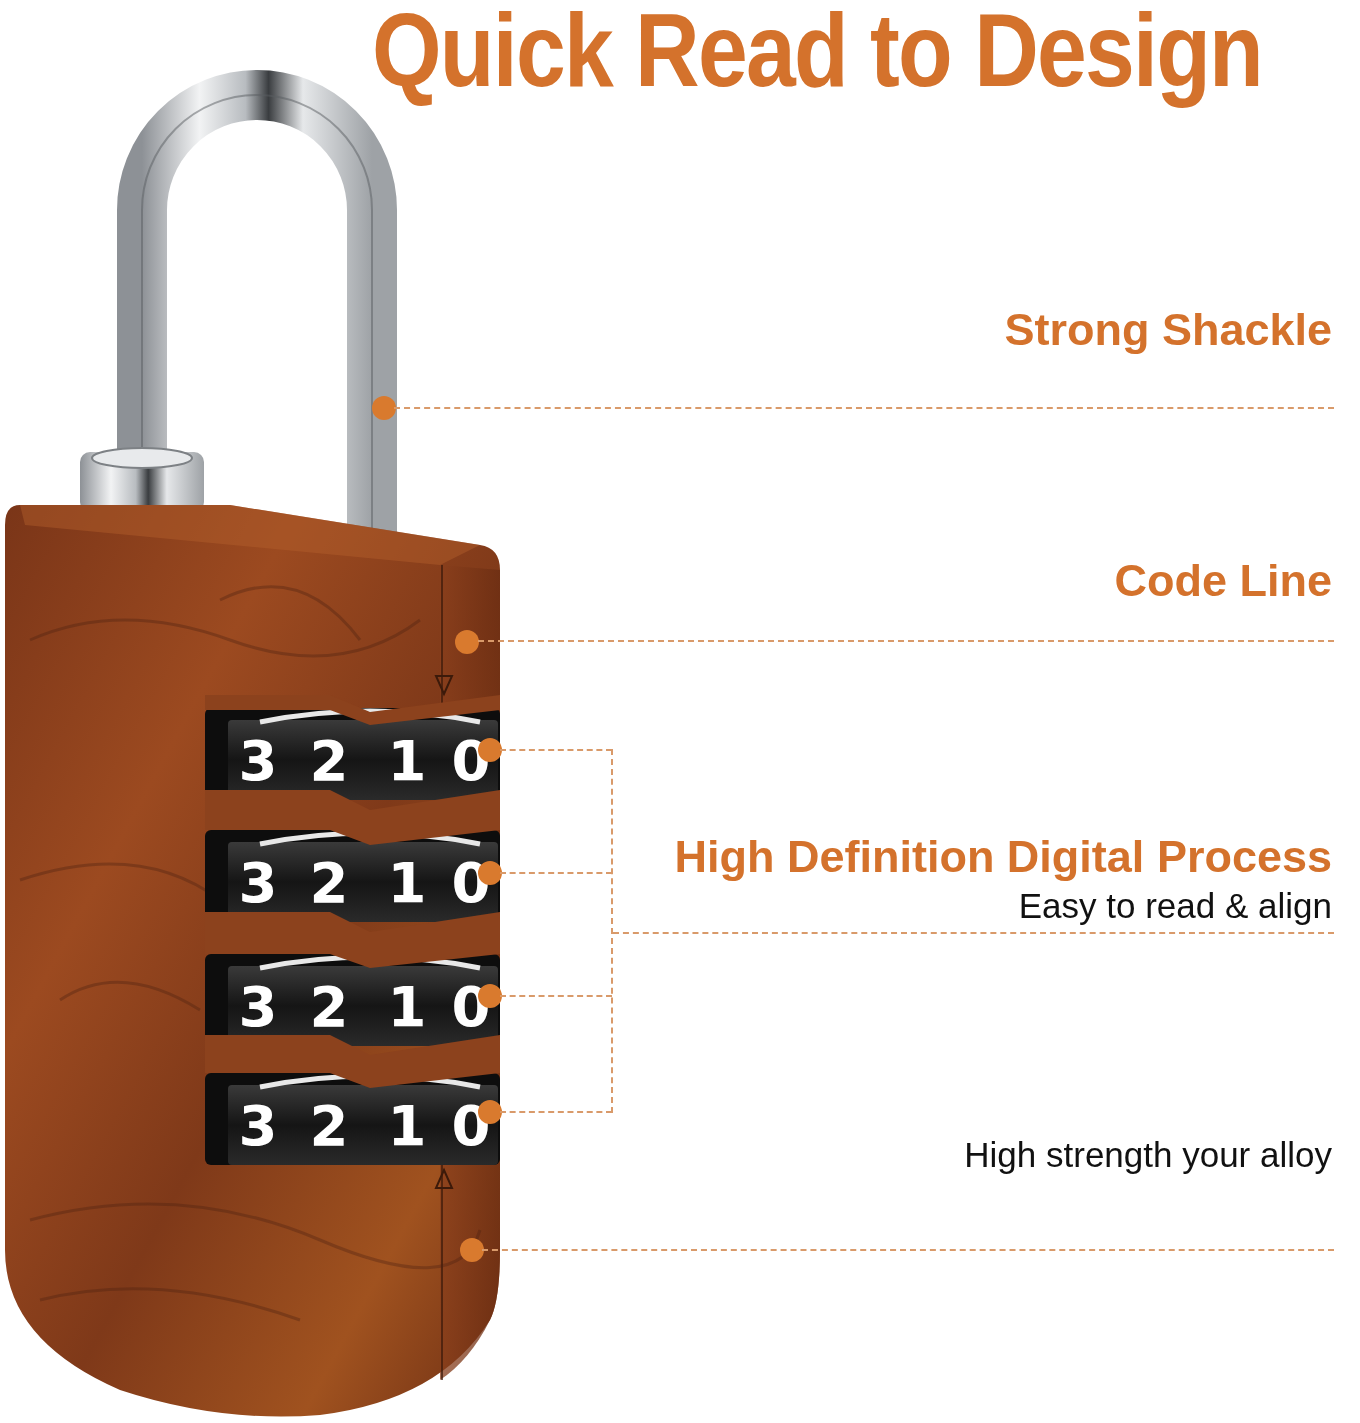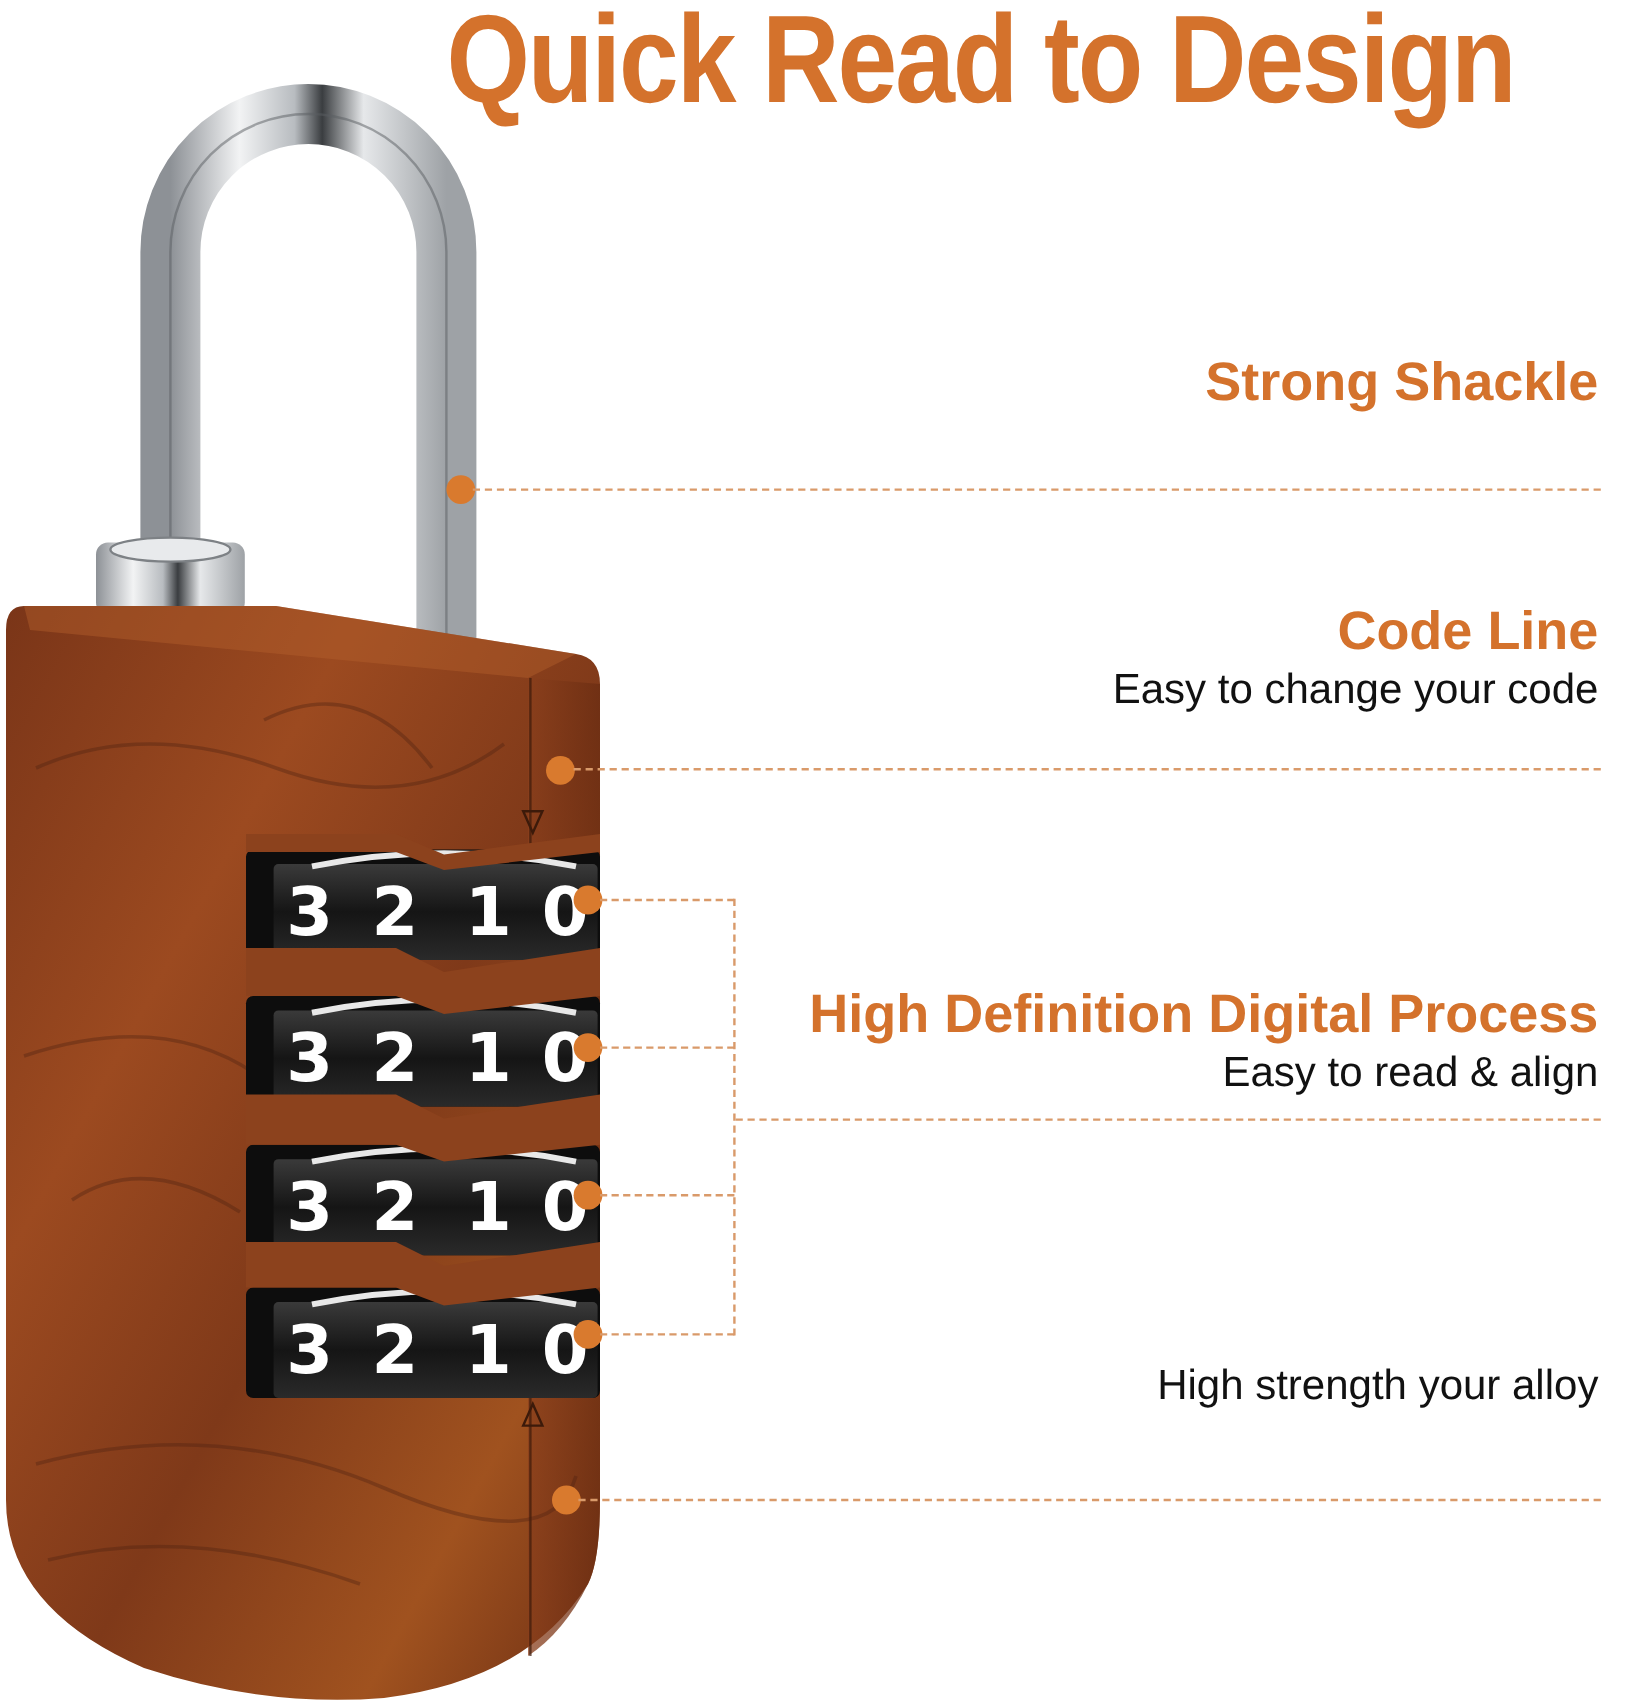--- a/index.html
+++ b/index.html
@@ -10,21 +10,21 @@
     position: absolute; left: 372px; top: -6px; width: 990px;
     font-family: "Liberation Sans", sans-serif; font-weight: 700;
     font-size: 104px; line-height: 112px; letter-spacing: -2px;
     color: #d4722c; white-space: nowrap;
     transform: scaleX(0.86); transform-origin: left top;
   }
 
   .feature { position: absolute; right: 28px; text-align: right; }
   .feature .heading {
     font-family: "Liberation Sans", sans-serif; font-weight: 700;
-    color: #d4722c; font-size: 45px; line-height: 52px; white-space: nowrap;
+    color: #d4722c; font-size: 45px; line-height: 52px; white-space: nowrap; margin-top: 12px;
   }
   .feature .desc {
     font-family: "Liberation Sans", sans-serif; color: #111111;
     font-size: 35px; line-height: 42px; white-space: nowrap; margin-top: 2px;
   }
 
   .dash-h { position: absolute; height: 0; border-top: 2px dashed #d99a6a; }
   .dash-v { position: absolute; width: 0; border-left: 2px dashed #d99a6a; }
   .dot { position: absolute; width: 24px; height: 24px; border-radius: 50%; background: #d97a2e; }
 
@@ -160,23 +160,22 @@
   <div class="dash-h" style="left:613px;top:932px;width:721px;"></div>
 </div>
 <div>
   <div class="dot" style="left:460px;top:1238px;"></div>
   <div class="dash-h" style="left:482px;top:1249px;width:852px;"></div>
 </div>
 
 <div class="feature" style="top:292px;">
   <div class="heading">Strong Shackle</div>
 </div>
-<div class="feature" style="top:500px;">
+<div class="feature" style="top:543px;">
   <div class="heading">Code Line</div>
-  <div class="desc">Easy to change your code</div>
 </div>
 <div class="feature" style="top:819px;">
   <div class="heading">High Definition Digital Process</div>
   <div class="desc">Easy to read &amp; align</div>
 </div>
 <div class="feature" style="top:1132px;">
   <div class="desc">High strength your alloy</div>
 </div>
 
 </body></html>

